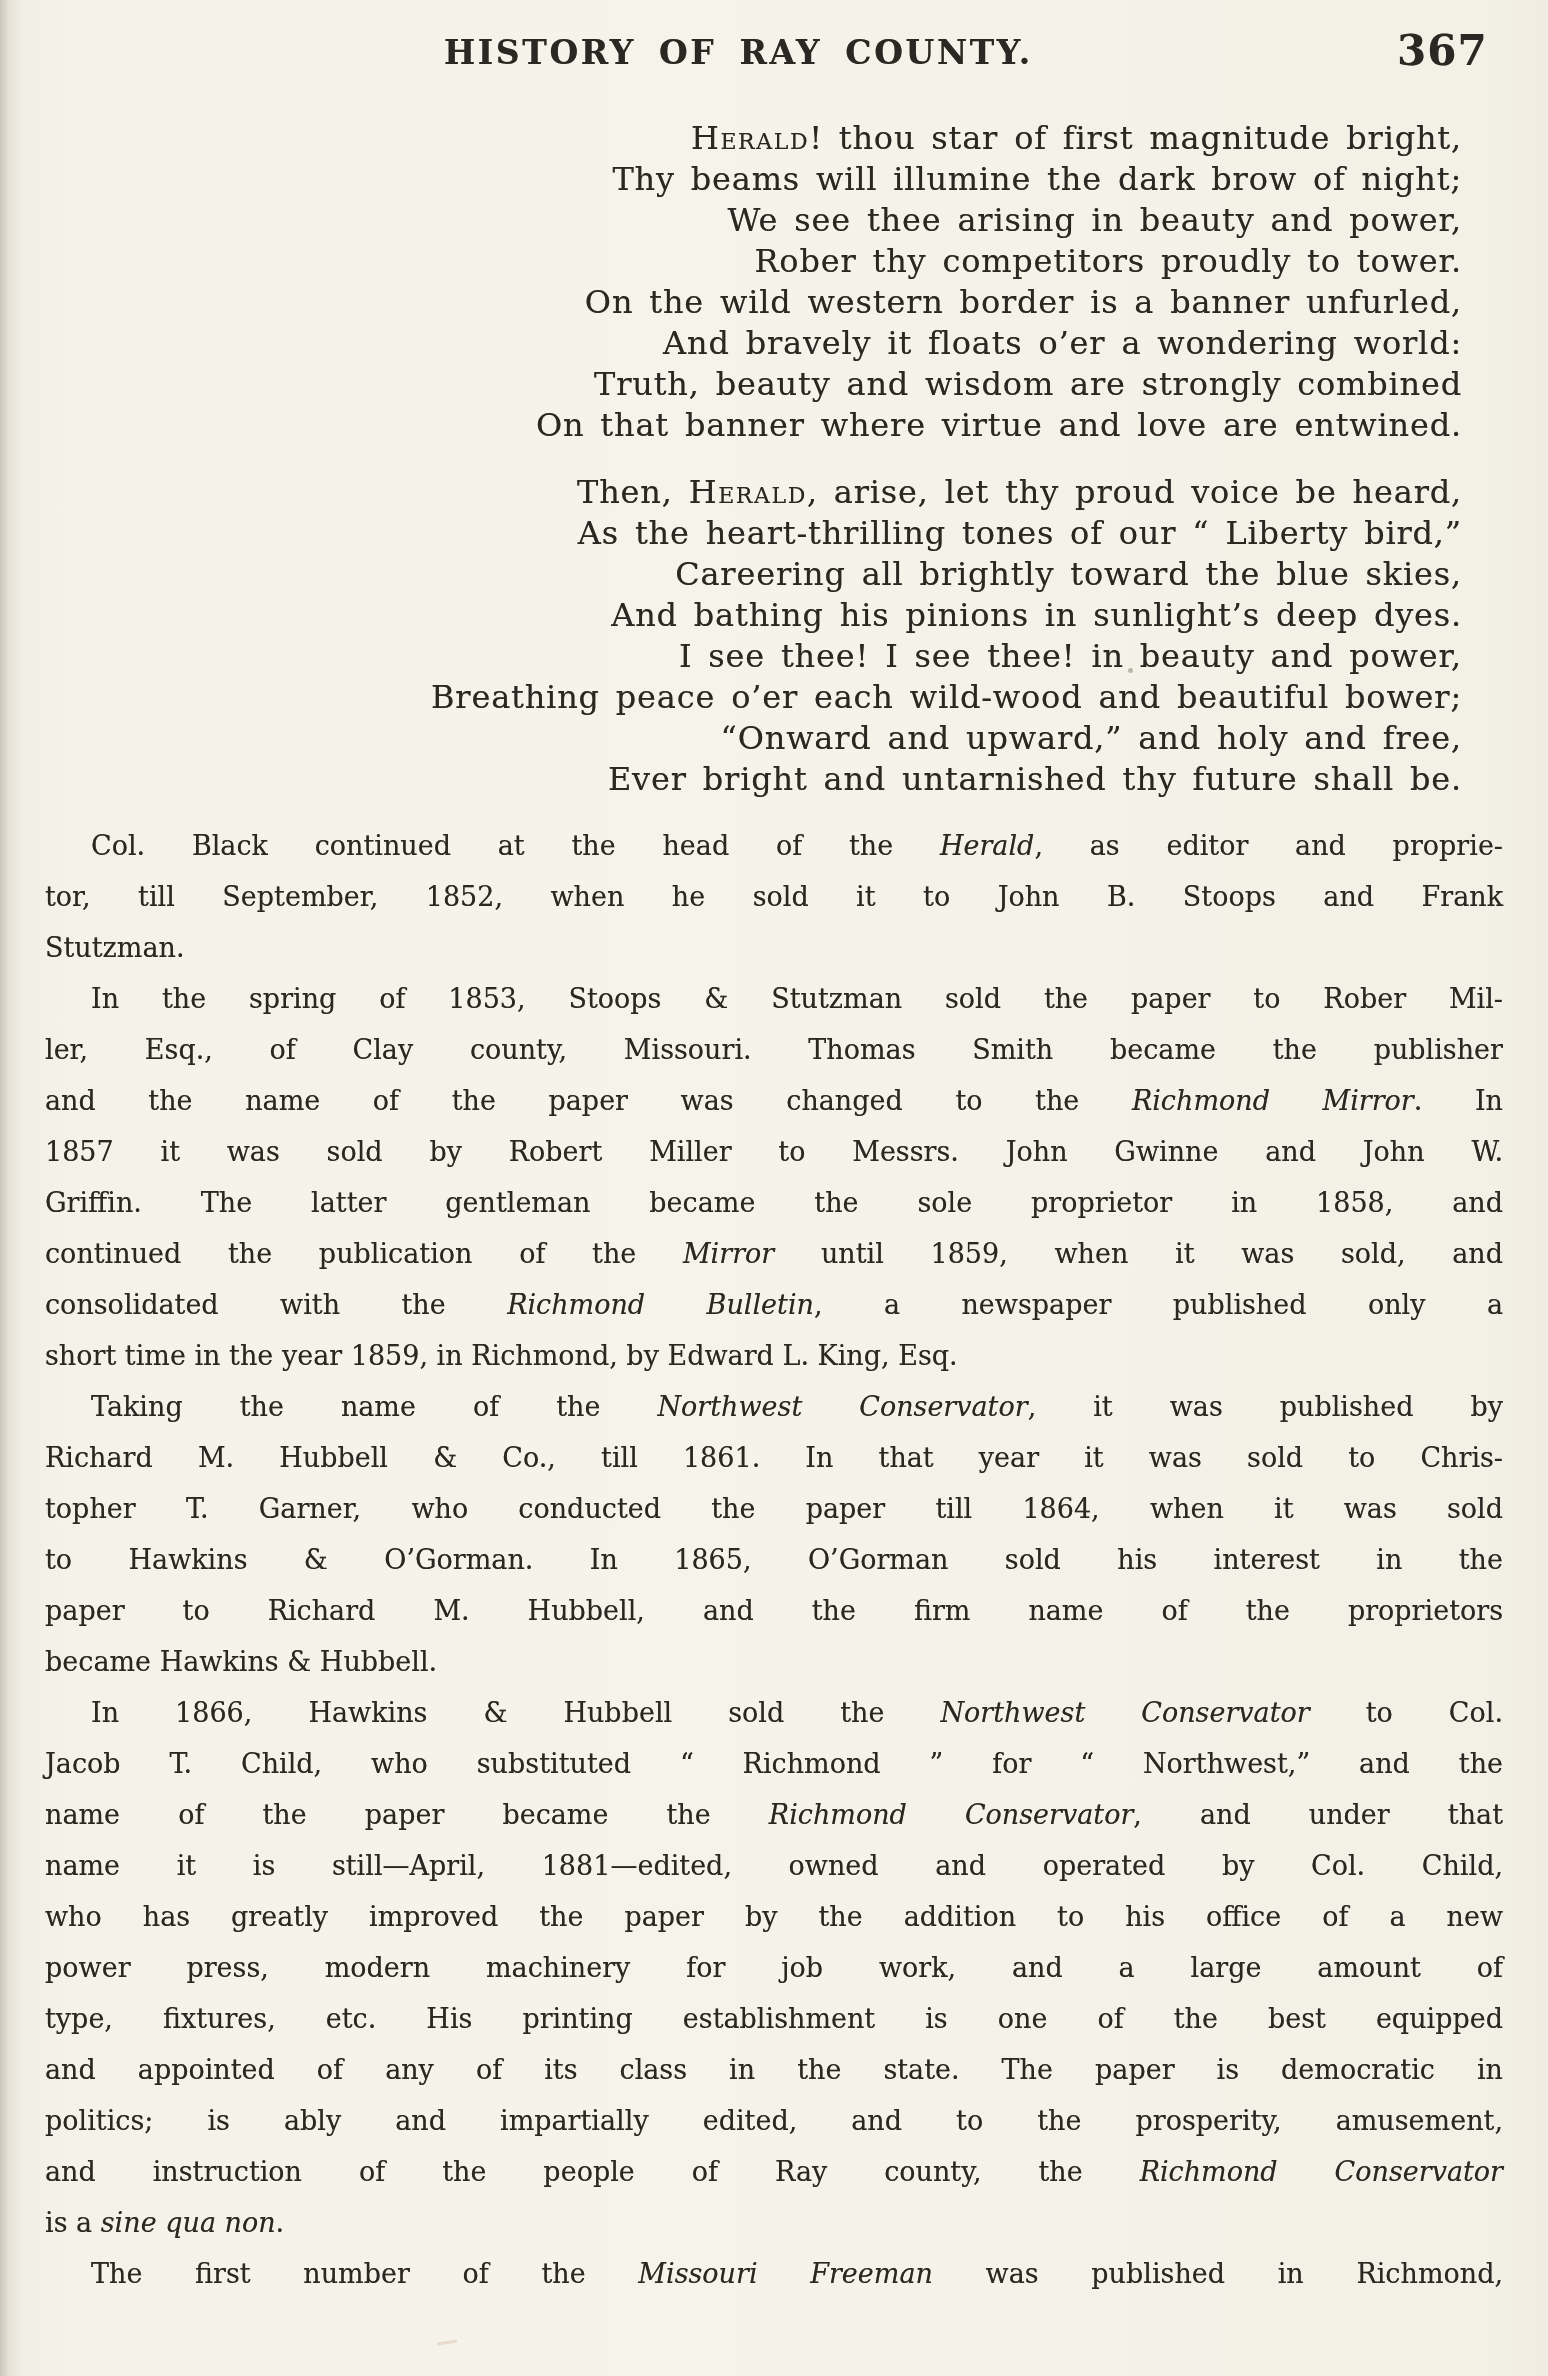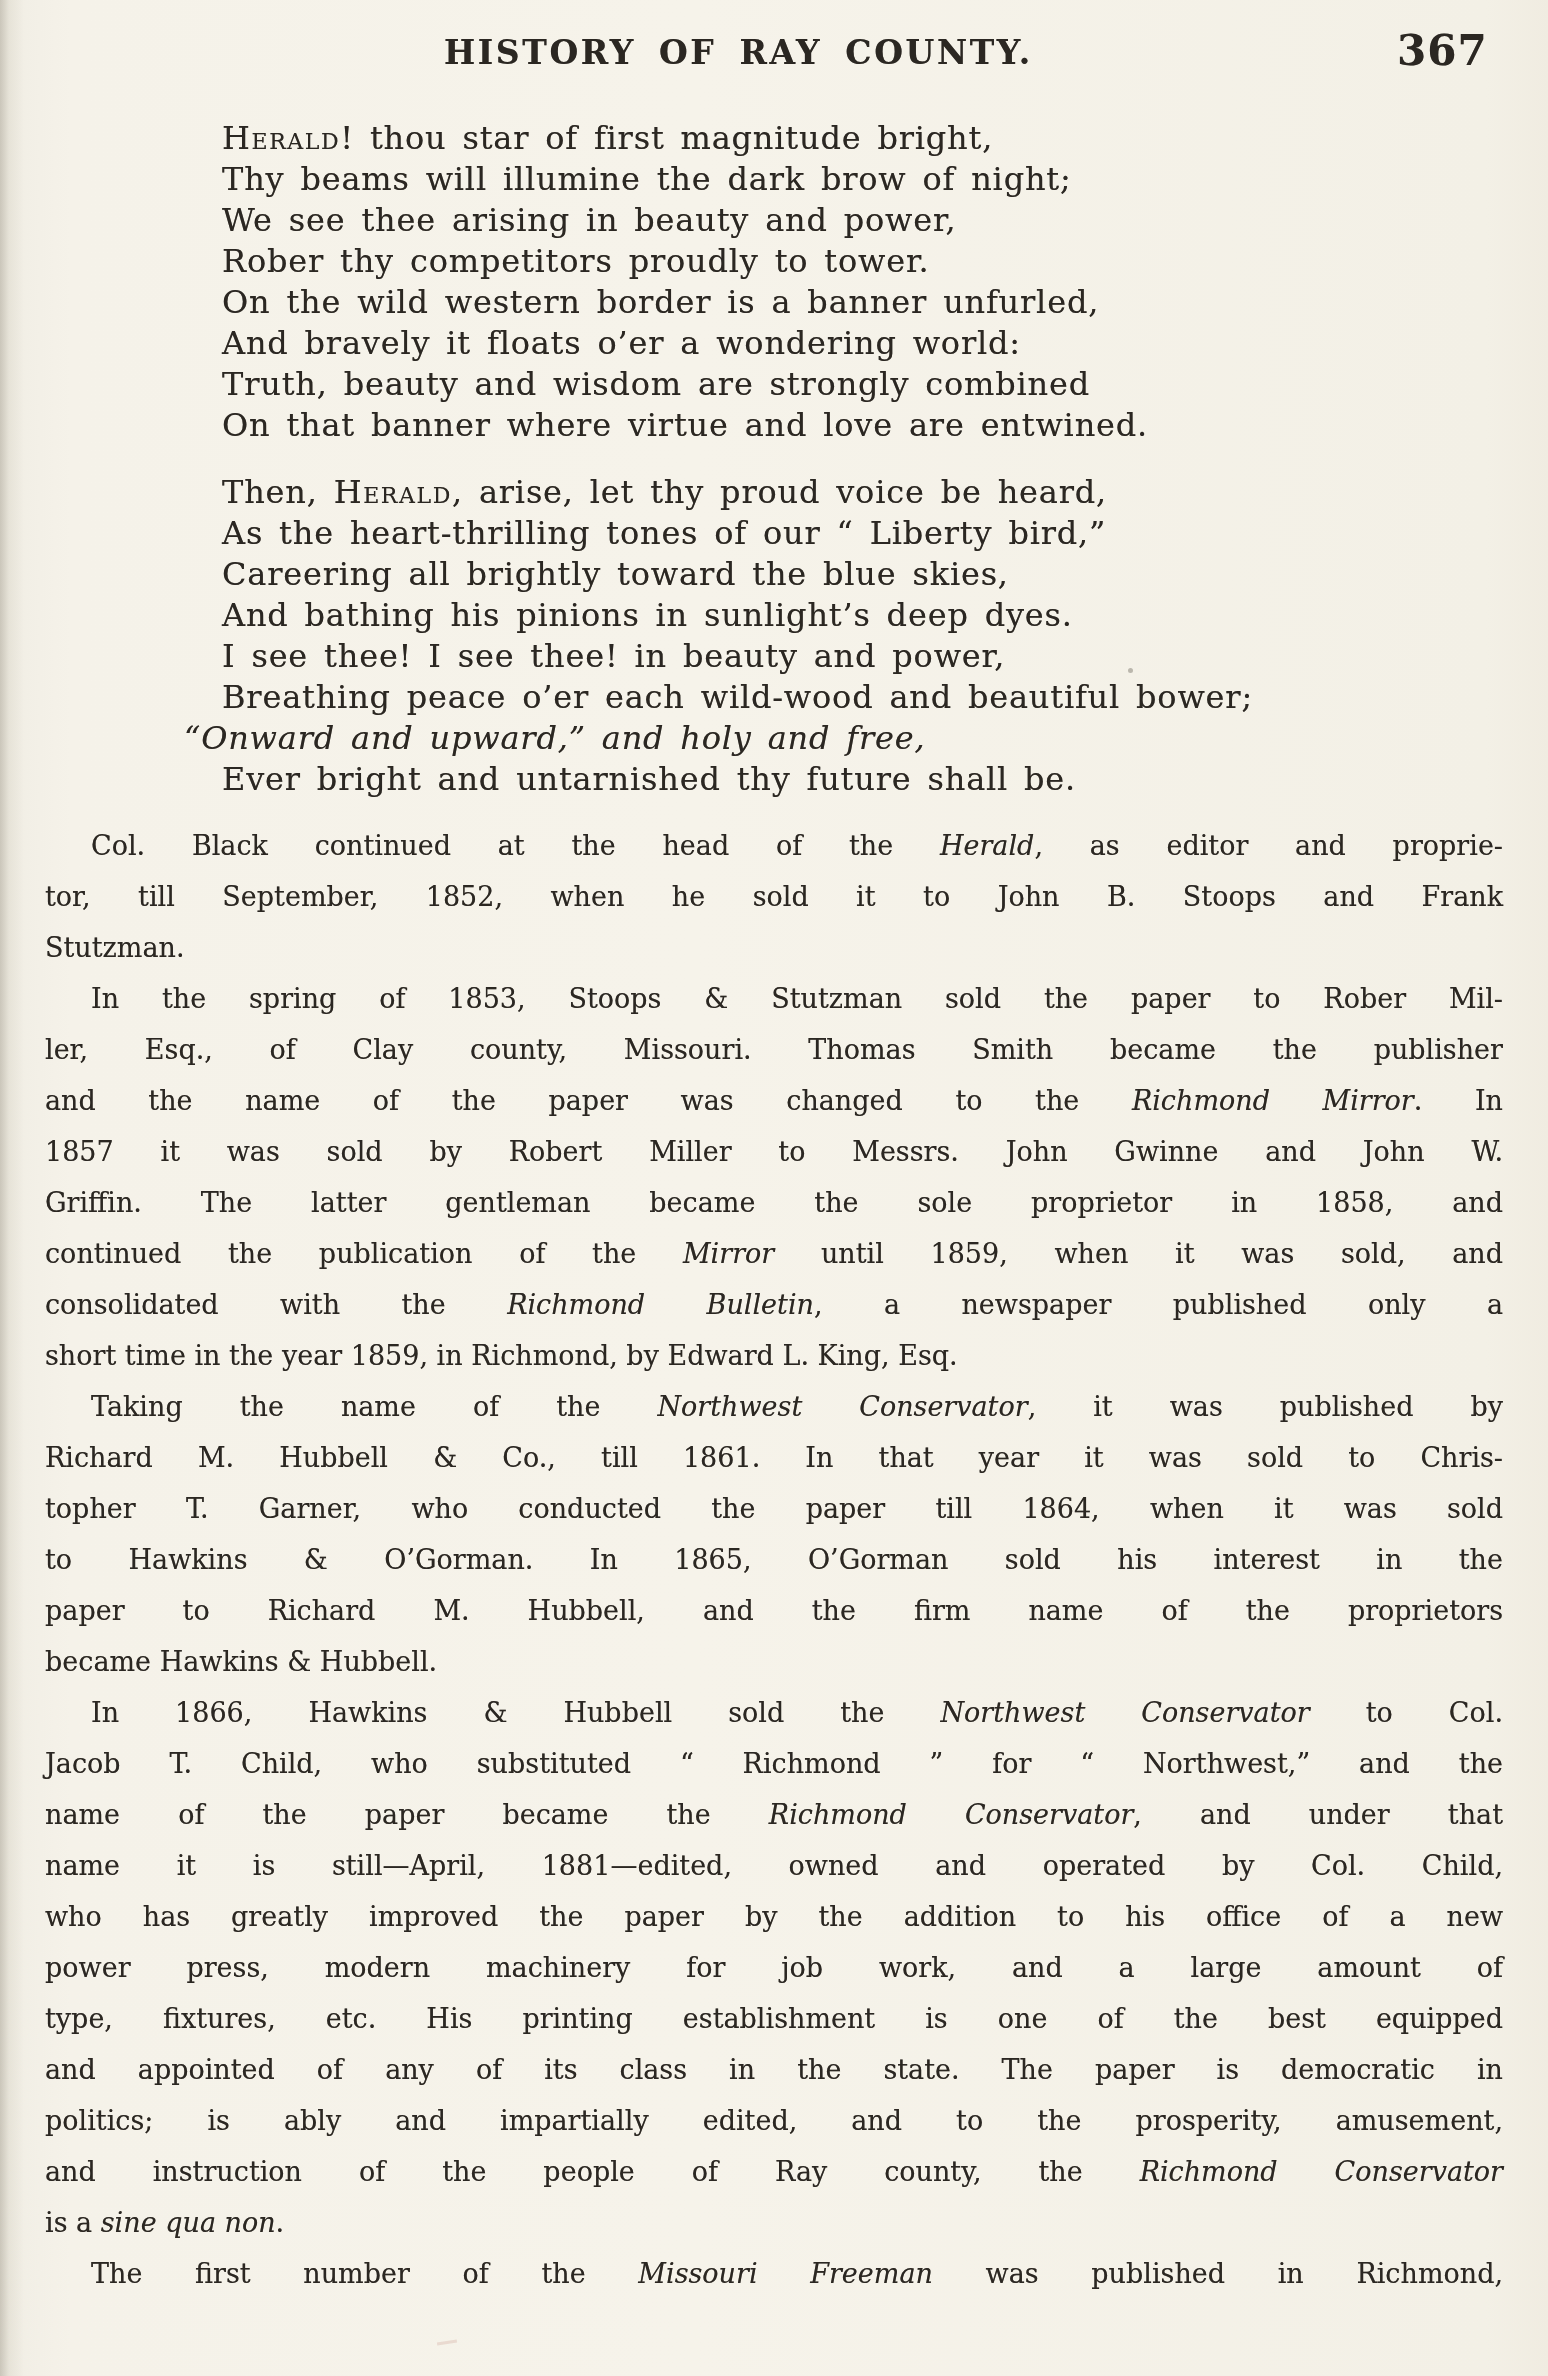--- a/index.html
+++ b/index.html
@@ -49,22 +49,22 @@
     position: absolute;
     left: 222px;
     top: 118px;
     width: 1240px;
     font-size: 32px;
     line-height: 41px;
     letter-spacing: 0.8px;
     word-spacing: 5px;
   }
   .stanza { margin: 0 0 26px 0; }
-  .vline { white-space: nowrap; }
-  .vline.outdent { text-indent: -38px; font-style: italic; }
+  .vline { white-space: nowrap; text-align: right; }
+  .vline.outdent { text-indent: -38px; }
 
   .prose {
     position: absolute;
     left: 45px;
     top: 820px;
     width: 1458px;
     font-size: 27px;
     line-height: 51px;
   }
   .para { margin: 0; }

